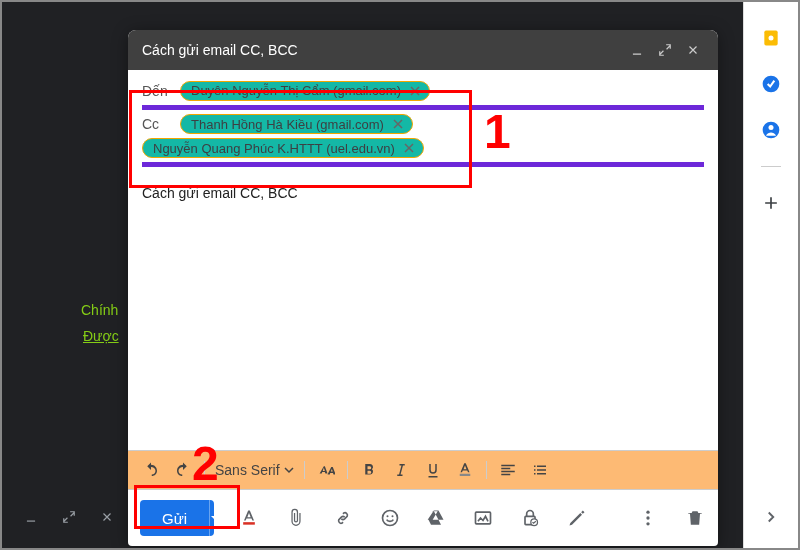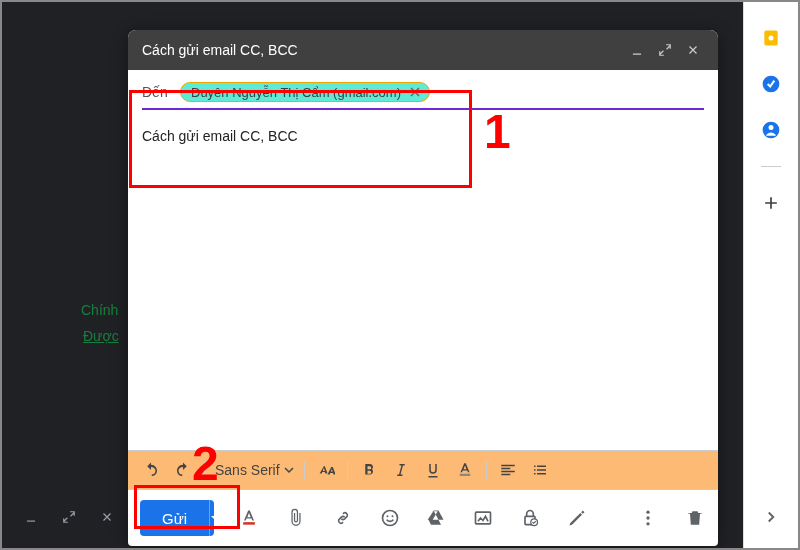--- a/index.html
+++ b/index.html
@@ -5,23 +5,23 @@
   * { box-sizing: border-box; margin: 0; padding: 0; font-family: Arial, sans-serif; }
   body { width: 800px; height: 550px; background: #000; position: relative; overflow: hidden; border: 2px solid #888; }
   .bg-dark { position: absolute; inset: 0; background: #202124; }
   .compose-window { position: absolute; left: 126px; top: 16px; width: 590px; height: 516px; background: #fff; border-radius: 8px 8px 4px 4px; box-shadow: 0 2px 16px rgba(0,0,0,.4); display: flex; flex-direction: column; overflow: hidden; margin-top: 12px; }
   .titlebar { background: #404040; color: #fff; height: 40px; display: flex; align-items: center; padding: 0 14px; font-size: 14px; font-weight: 500; }
   .titlebar .spacer { flex: 1; }
   .win-btn { width: 22px; height: 22px; display: inline-flex; align-items: center; justify-content: center; color: #ccc; margin-left: 6px; cursor: pointer; }
   .win-btn svg { width: 14px; height: 14px; }
 
   .fields { padding: 6px 14px 0 14px; }
-  .field-row { display: flex; align-items: center; min-height: 34px; border-bottom: 2px solid #6d28d9; padding: 4px 0; flex-wrap: wrap; gap: 4px; }
+  .field-row { display: flex; align-items: center; min-height: 34px; border-bottom: 5px solid #6d28d9; padding: 4px 0; flex-wrap: wrap; gap: 4px; }
   .field-label { width: 34px; color: #555; font-size: 14px; flex-shrink: 0; }
-  .chip { display: inline-flex; align-items: center; border: 1px solid #ccc; border-radius: 12px; padding: 1px 6px 1px 10px; font-size: 13px; color: #3c4043; background: #5eead4; margin-right: 2px; white-space: nowrap; }
+  .chip { display: inline-flex; align-items: center; border: 1px solid #ccc; border-radius: 12px; padding: 1px 6px 1px 10px; font-size: 13px; color: #3c4043; background: #14b8a6; margin-right: 2px; white-space: nowrap; }
   .chip.accent { border-color: #f2a600; }
   .chip-close { margin-left: 6px; width: 16px; height: 16px; display: inline-flex; align-items: center; justify-content: center; cursor: pointer; color: #666; }
   .chip-close svg { width: 10px; height: 10px; }
   .cursor { display: inline-block; width: 1px; height: 16px; background: #000; vertical-align: middle; margin-left: 2px;}
 
   .body-area { flex: 1; padding: 18px 14px; font-size: 14px; color: #222; }
 
   .toolbar { border: 1px solid #ccc; border-left: none; border-right: none; height: 40px; display: flex; align-items: center; padding: 0 10px; background: #fdba74; gap: 6px; }
   .tb-btn { width: 26px; height: 26px; display: inline-flex; align-items: center; justify-content: center; color: #444; cursor: pointer; border-radius: 2px; }
   .tb-btn svg { width: 18px; height: 18px; }
@@ -43,21 +43,21 @@
   .annot-num { position: absolute; color: #ff0000; font-weight: 900; font-size: 48px; font-family: Arial Black, Arial, sans-serif; pointer-events: none; }
 
   
   .side-panel { position: absolute; right: 0; top: 0; width: 55px; height: 100%; background: #fff; border-left: 1px solid #ddd; display: flex; flex-direction: column; align-items: center; padding-top: 26px; gap: 26px; }
   .side-icon { width: 20px; height: 20px; border-radius: 4px; cursor: pointer; display:flex; align-items:center; justify-content:center;}
   .side-divider { width: 20px; height: 1px; background: #ccc; }
   .side-chevron { position: absolute; bottom: 18px; right: 18px; color: #5f6368; cursor:pointer;}
   .side-chevron svg{width:18px;height:18px;}
 
   
-  .bg-label { position: absolute; color: #15803d; font-size: 14px; }
+  .bg-label { position: absolute; color: #84cc16; font-size: 14px; }
 
   
   .mini { position: absolute; left: 12px; bottom: 20px; display: flex; gap: 10px; }
   .mini .win-btn { color: #9aa0a6; }
 </style>
 </head>
 <body>
 
 <div class="bg-dark"></div>
 
@@ -111,20 +111,40 @@
       <span class="chip accent">
         <span>Duyên Nguyễn Thị Cẩm (gmail.com)</span>
         <span class="chip-close">
             <svg viewBox="0 0 10 10">
               <path d="M1 1l8 8M9 1l-8 8" stroke="currentColor" stroke-width="1.5"></path>
             </svg>
           </span>
       </span>
     </div>
 
+    <div class="field-row">
+      <span class="field-label">Cc</span>
+      <span class="chip accent">
+        <span>Thanh Hồng Hà Kiều (gmail.com)</span>
+        <span class="chip-close">
+            <svg viewBox="0 0 10 10">
+              <path d="M1 1l8 8M9 1l-8 8" stroke="currentColor" stroke-width="1.5"></path>
+            </svg>
+          </span>
+      </span>
+      <span style="width:34px"></span>
+      <span class="chip accent">
+        <span>Nguyễn Quang Phúc K.HTTT (uel.edu.vn)</span>
+        <span class="chip-close">
+            <svg viewBox="0 0 10 10">
+              <path d="M1 1l8 8M9 1l-8 8" stroke="currentColor" stroke-width="1.5"></path>
+            </svg>
+          </span>
+      </span>
+    </div>
 
   </div>
 
   <div class="body-area">
     <span>Cách gửi email CC, BCC</span>
   </div>
 
   <div class="toolbar">
     <span class="tb-btn">
         <svg viewBox="0 0 24 24">

